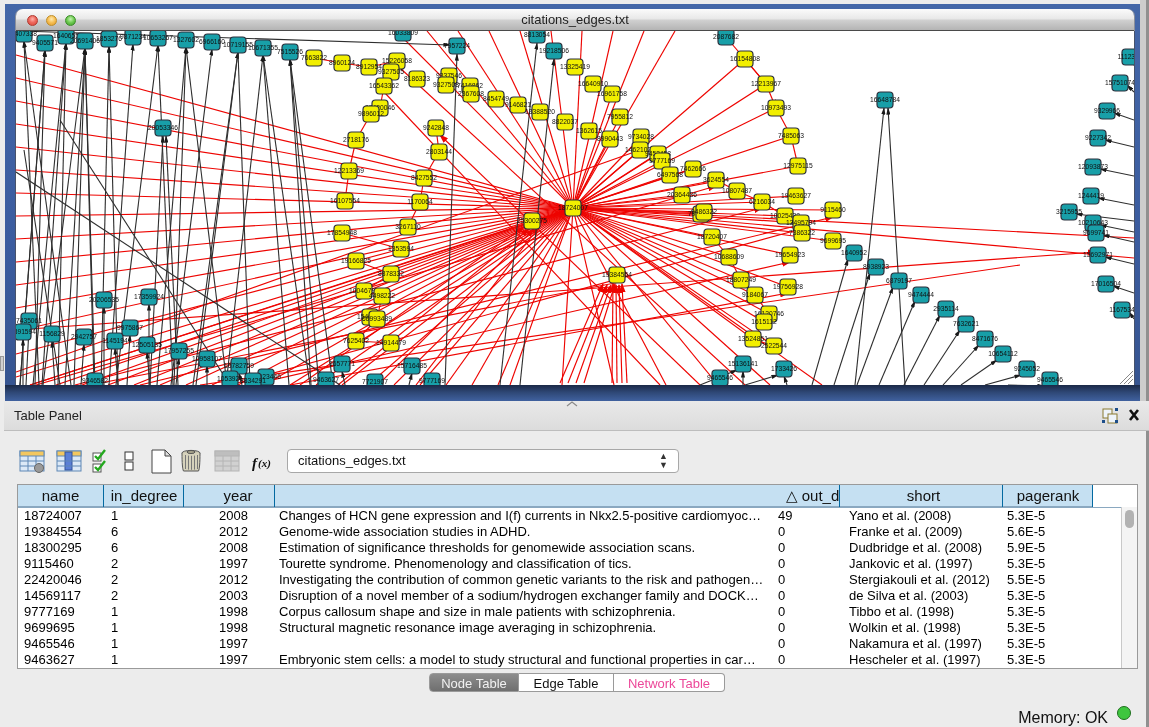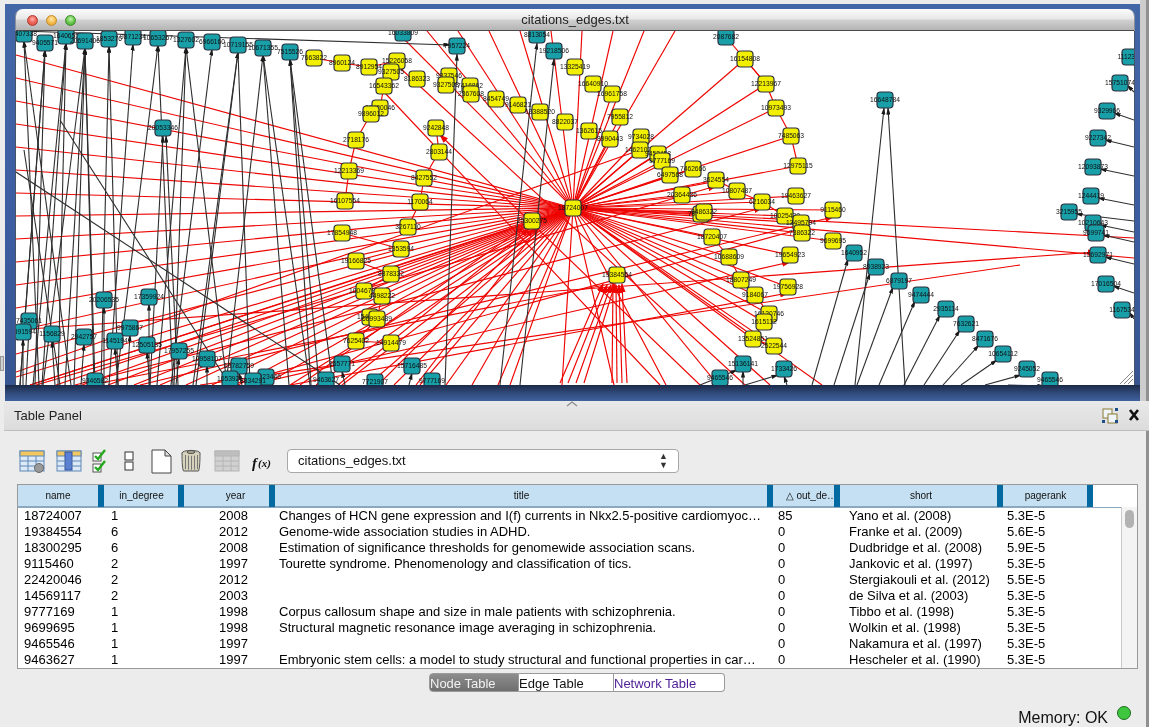--- a/index.html
+++ b/index.html
@@ -17,32 +17,32 @@
 #canvas{position:absolute;left:0;top:22px;width:1118px;height:354px;background:#fff;box-shadow:-1px 0 0 #47526b,1px 0 0 #47526b}
 #panel{position:absolute;left:0;top:401px;width:1146px;height:326px;background:#ececec}
 #phead{position:absolute;left:4px;top:0;width:1146px;height:30px;background:linear-gradient(180deg,#e9e9e9,#dcdcdc);border-bottom:1px solid #bdbdbd}
 #phead .t{position:absolute;left:10px;top:7px;font-size:13px;color:#222}
 #pbody{position:absolute;left:0;top:31px;width:1146px;height:295px;background:#ececec}
 #toolbar{position:absolute;left:19px;top:16px;height:28px}
 #combo{position:absolute;left:287px;top:17px;width:392px;height:24px;background:#fff;border:1px solid #a8a8a8;border-radius:4px;font-size:13px;color:#111;line-height:22px;padding-left:10px}
 #combo .arr{position:absolute;right:10px;top:2px;font-size:9px;color:#333;line-height:9px}
 #table{position:absolute;left:17px;top:52px;width:1121px;height:185px;background:#fff;border:1px solid #9a9a9a}
 #thead{position:absolute;left:0;top:0;width:1075px;height:22px;background:#c5e0f2;border-bottom:1px solid #8aa8c0;border-right:1px solid #9a9a9a}#hline{position:absolute;left:0;top:22px;width:1119px;height:1px;background:#8aa8c0}
-.th{position:absolute;top:0;height:22px;font-size:10px;color:#111;text-align:center;line-height:22px;border-right:6px solid #0369a1;white-space:nowrap;overflow:hidden}
+.th{position:absolute;top:0;height:22px;font-size:15px;color:#111;text-align:center;line-height:22px;border-right:1px solid #0369a1;white-space:nowrap;overflow:hidden}
 .tr{position:absolute;left:0;width:1103px;height:16px;font-size:13px;color:#000;white-space:nowrap}
 .c{position:absolute;top:0;line-height:16px;overflow:hidden}
 .c1{left:6px;width:80px}.c2{left:93px;width:90px}.c3{left:201px;width:70px}
 .c4{left:261px;width:492px}.c5{left:760px;width:66px}.c6{left:831px;width:150px}.c7{left:989px;width:90px}
 #vscroll{position:absolute;right:0;top:22px;width:16px;height:161px;background:#f4f4f4;border-left:1px solid #c9c9c9}
 #vthumb{position:absolute;left:3px;top:3px;width:9px;height:18px;border-radius:5px;background:#b2b2b2}
 #tabs{position:absolute;left:429px;top:241px;height:19px;font-size:13px}
-.tab{position:absolute;top:0;height:19px;line-height:19px;text-align:left;border:1px solid #9a9a9a}
+.tab{position:absolute;top:0;height:19px;line-height:19px;text-align:center;border:1px solid #9a9a9a}
 #tab1{left:0;width:90px;background:linear-gradient(180deg,#8d8d8d,#6f6f6f);color:#f2f2f2;border-radius:4px 0 0 4px}
 #tab2{left:90px;width:95px;background:#fff;color:#111;border-left:none}
-#tab3{left:185px;width:111px;background:#fff;color:#4c1d95;border-left:none;border-radius:0 4px 4px 0}
+#tab3{left:185px;width:111px;background:#fff;color:#ec4899;border-left:none;border-radius:0 4px 4px 0}
 #mem{position:absolute;right:38px;top:277px;font-size:16px;color:#111}
 #memdot{position:absolute;right:15px;top:274px;width:14px;height:14px;border-radius:50%;background:#3ec63e;border:1.5px solid #1e6e1e}
 #notch{position:absolute;left:0;top:356px;width:4px;height:15px;background:#d0d0d0;border:1px solid #9a9a9a}
 </style></head><body>
 <div id="app">
   <div id="desktop"></div>
   <div id="notch"></div>
   <div id="win">
     <div id="canvas"></div>
     <div id="titlebar">
@@ -652,31 +652,30 @@
         <text x="233" y="20" font-size="15" font-style="italic" font-weight="bold" font-family="Liberation Serif,serif" fill="#111">f</text>
         <text x="239" y="19" font-size="11" font-style="italic" font-weight="bold" font-family="Liberation Serif,serif" fill="#111">(x)</text>
       </svg>
       <div id="combo">citations_edges.txt<span class="arr">▲<br>▼</span></div>
       <div id="table">
         <div id="hline"></div>
           <div id="thead">
           <span class="th" style="left:0;width:86px">name</span>
           <span class="th" style="left:87px;width:79px">in_degree</span>
           <span class="th" style="left:184px;width:73px">year</span>
-          <span class="th" style="left:258px;width:497px">title</span>
           <span class="th" style="left:756px;width:66px;text-align:left;padding-left:12px">△ out_de…</span>
           <span class="th" style="left:827px;width:158px">short</span>
           <span class="th" style="left:986px;width:89px">pagerank</span>
         </div>
         <div class="tr" style="top:23px">
             <span class="c c1">18724007</span>
             <span class="c c2">1</span>
             <span class="c c3">2008</span>
             <span class="c c4">Changes of HCN gene expression and I(f) currents in Nkx2.5-positive cardiomyoc…</span>
-            <span class="c c5">85</span>
+            <span class="c c5">49</span>
             <span class="c c6">Yano et al. (2008)</span>
             <span class="c c7">5.3E-5</span>
           </div>
           <div class="tr" style="top:39px">
             <span class="c c1">19384554</span>
             <span class="c c2">6</span>
             <span class="c c3">2012</span>
             <span class="c c4">Genome-wide association studies in ADHD.</span>
             <span class="c c5">0</span>
             <span class="c c6">Franke et al. (2009)</span>
@@ -697,28 +696,30 @@
             <span class="c c3">1997</span>
             <span class="c c4">Tourette syndrome. Phenomenology and classification of tics.</span>
             <span class="c c5">0</span>
             <span class="c c6">Jankovic et al. (1997)</span>
             <span class="c c7">5.3E-5</span>
           </div>
           <div class="tr" style="top:87px">
             <span class="c c1">22420046</span>
             <span class="c c2">2</span>
             <span class="c c3">2012</span>
+            <span class="c c4">Investigating the contribution of common genetic variants to the risk and pathogen…</span>
             <span class="c c5">0</span>
             <span class="c c6">Stergiakouli et al. (2012)</span>
             <span class="c c7">5.5E-5</span>
           </div>
           <div class="tr" style="top:103px">
             <span class="c c1">14569117</span>
             <span class="c c2">2</span>
             <span class="c c3">2003</span>
+            <span class="c c4">Disruption of a novel member of a sodium/hydrogen exchanger family and DOCK…</span>
             <span class="c c5">0</span>
             <span class="c c6">de Silva et al. (2003)</span>
             <span class="c c7">5.3E-5</span>
           </div>
           <div class="tr" style="top:119px">
             <span class="c c1">9777169</span>
             <span class="c c2">1</span>
             <span class="c c3">1998</span>
             <span class="c c4">Corpus callosum shape and size in male patients with schizophrenia.</span>
             <span class="c c5">0</span>
@@ -741,21 +742,21 @@
             <span class="c c5">0</span>
             <span class="c c6">Nakamura et al. (1997)</span>
             <span class="c c7">5.3E-5</span>
           </div>
           <div class="tr" style="top:167px">
             <span class="c c1">9463627</span>
             <span class="c c2">1</span>
             <span class="c c3">1997</span>
             <span class="c c4">Embryonic stem cells: a model to study structural and functional properties in car…</span>
             <span class="c c5">0</span>
-            <span class="c c6">Hescheler et al. (1990)</span>
+            <span class="c c6">Hescheler et al. (1997)</span>
             <span class="c c7">5.3E-5</span>
           </div>
         <div id="vscroll">
             <div id="vthumb"></div>
           </div>
       </div>
       <div id="tabs">
         <div class="tab" id="tab1">Node Table</div>
         <div class="tab" id="tab2">Edge Table</div>
         <div class="tab" id="tab3">Network Table</div>

